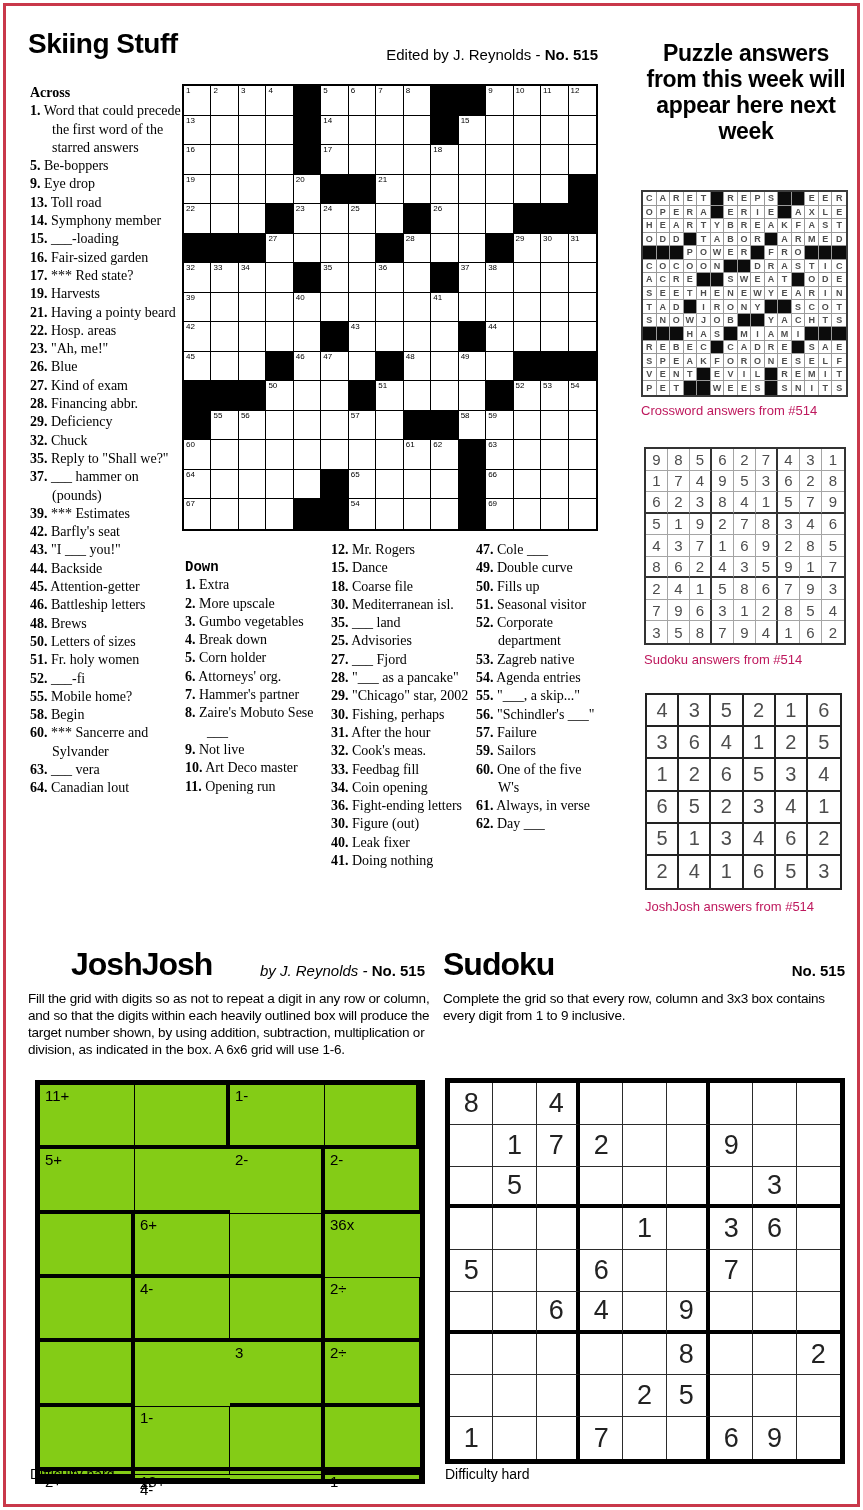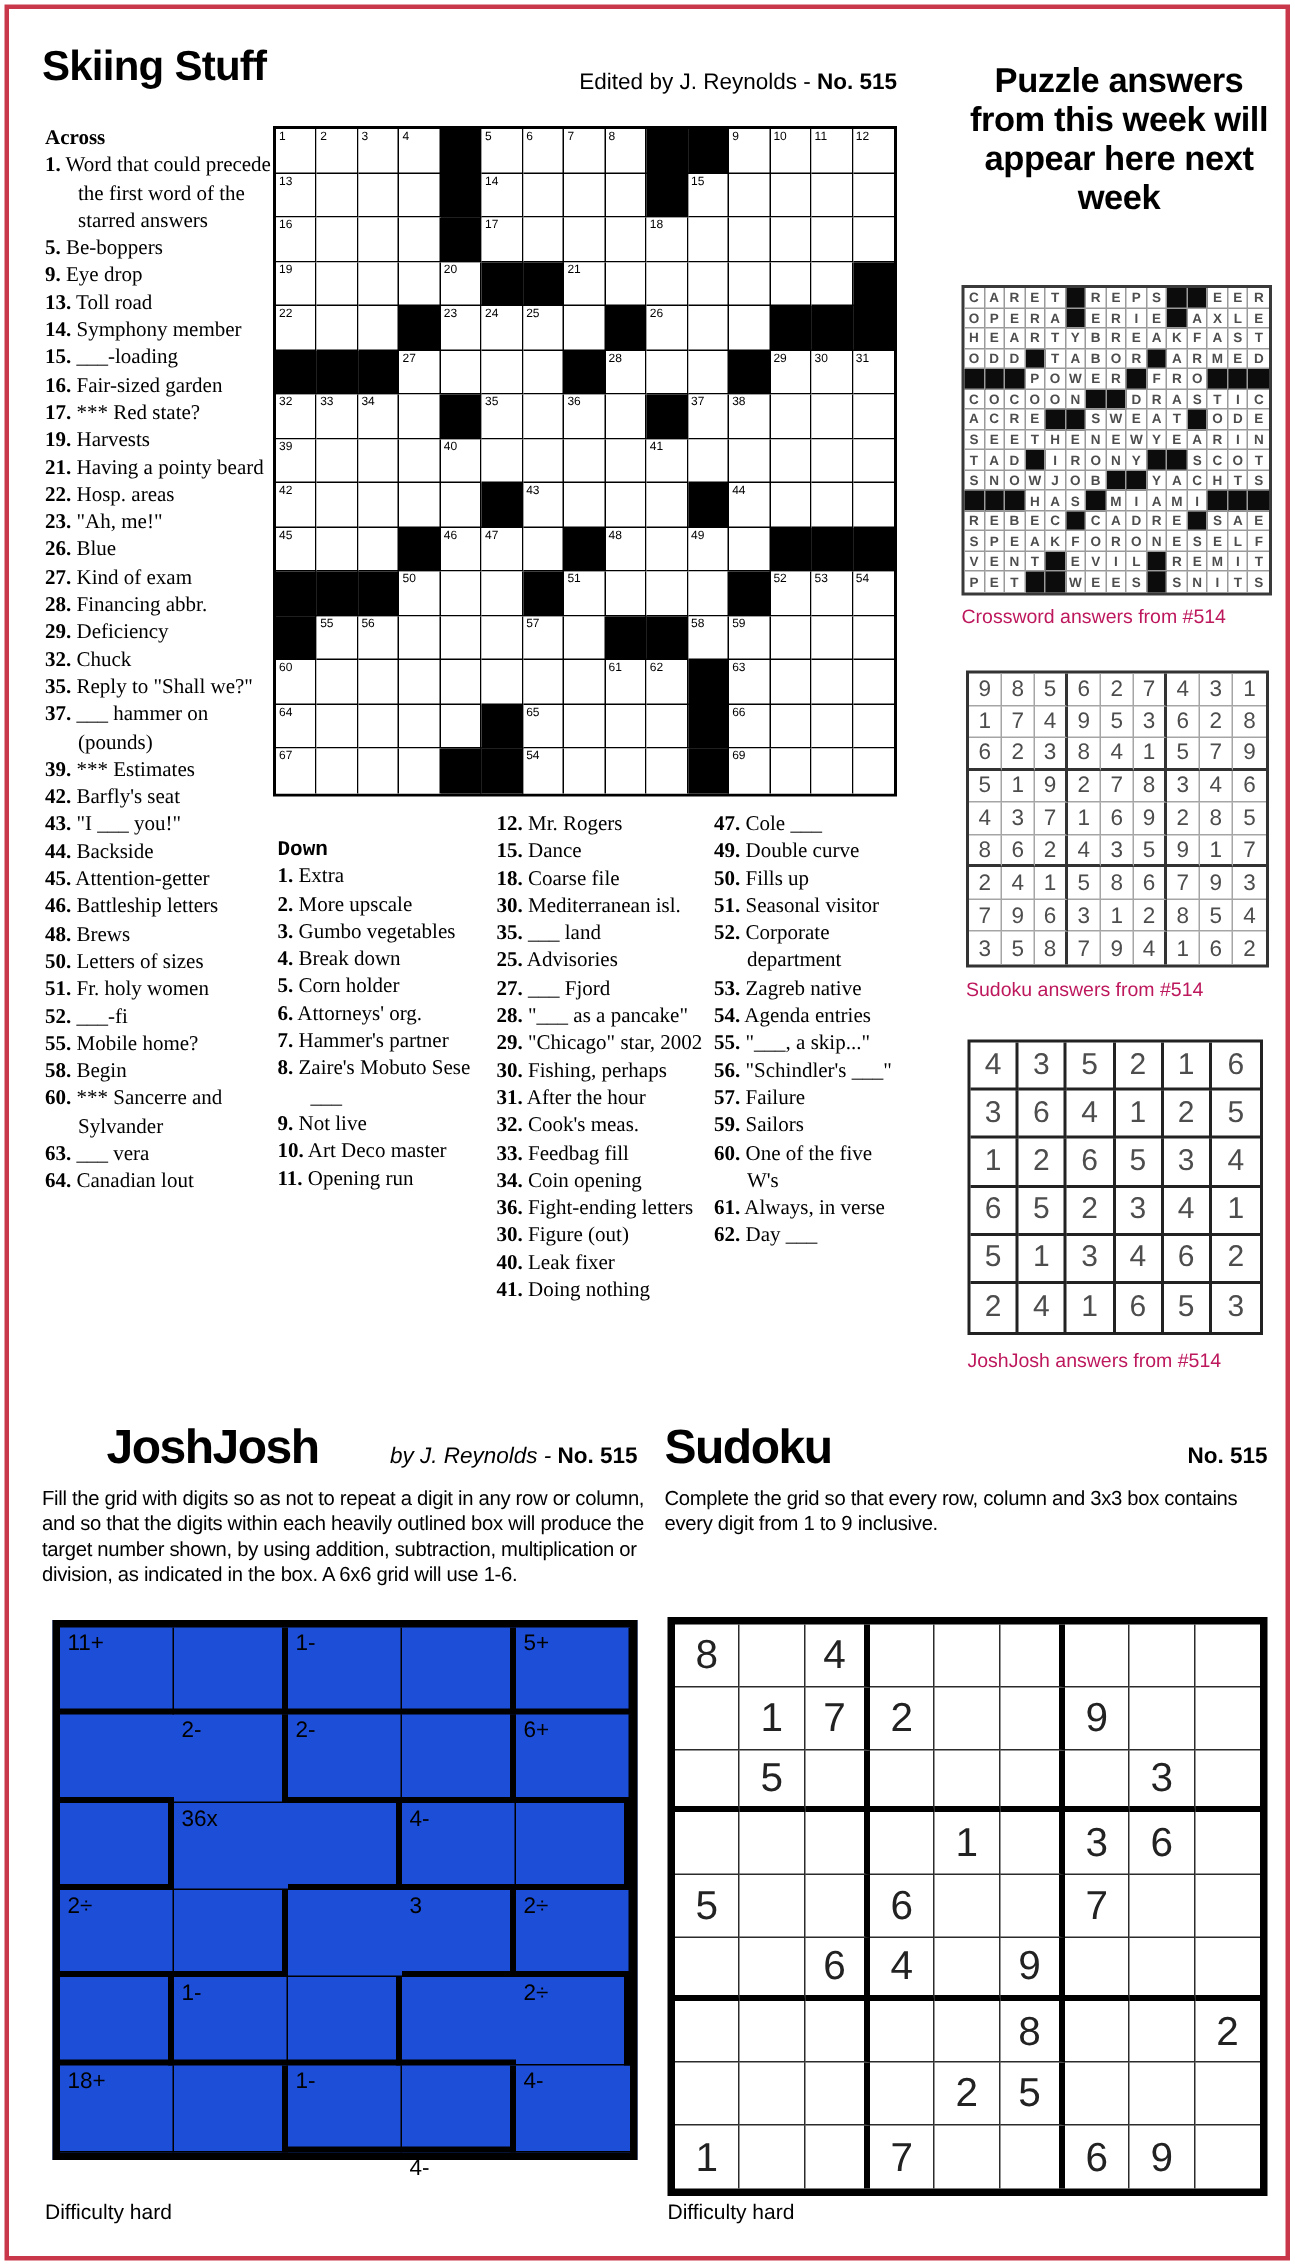--- a/index.html
+++ b/index.html
@@ -60,22 +60,22 @@
   
   #jj-title{position:absolute;left:28px;top:948px;font:700 32px/1 "Liberation Sans",sans-serif;letter-spacing:-1px;margin-left:43px;}
   #jj-byline{position:absolute;left:175px;top:962px;width:250px;text-align:right;font:italic 15px "Liberation Sans",sans-serif;}
   #jj-byline b{font-style:normal;font-weight:700;}
   #jj-instr{position:absolute;left:28px;top:991px;width:406px;font:13.5px/16.9px "Liberation Sans",sans-serif;letter-spacing:-0.2px;}
   #sud-title{position:absolute;left:443px;top:948px;font:700 32px/1 "Liberation Sans",sans-serif;letter-spacing:-1px;}
   #sud-no{position:absolute;left:645px;top:962px;width:200px;text-align:right;font:700 15px "Liberation Sans",sans-serif;}
   #sud-instr{position:absolute;left:443px;top:991px;width:406px;font:13.5px/16.9px "Liberation Sans",sans-serif;letter-spacing:-0.2px;}
 
   
-  #kk-grid{position:absolute;left:35px;top:1080px;width:390px;height:360px;border:5px solid #000;
-           box-sizing:border-box;display:grid;grid-template-columns:repeat(5,1fr);grid-template-rows:repeat(6,1fr);background:#1d4ed8;}
+  #kk-grid{position:absolute;left:35px;top:1080px;width:390px;height:404px;border:5px solid #000;
+           box-sizing:border-box;display:grid;grid-template-columns:repeat(4,1fr);grid-template-rows:repeat(6,1fr);background:#84cc16;}
   .kc{position:relative;border-right:1px solid #000;border-bottom:1px solid #000;}
   .kc.hr{border-right-width:4px;}
   .kc.hb{border-bottom-width:4px;}
   .kc:nth-child(6n){border-right:none;}
   .kc.lr{border-bottom:none;}
   .kl{position:absolute;top:2px;left:5px;font:15px "Liberation Sans",sans-serif;}
 
   
   #sud-grid{position:absolute;left:445px;top:1078px;width:400px;height:386px;border:5px solid #000;
             box-sizing:border-box;display:grid;grid-template-columns:repeat(9,1fr);grid-template-rows:repeat(9,1fr);background:#fff;}

